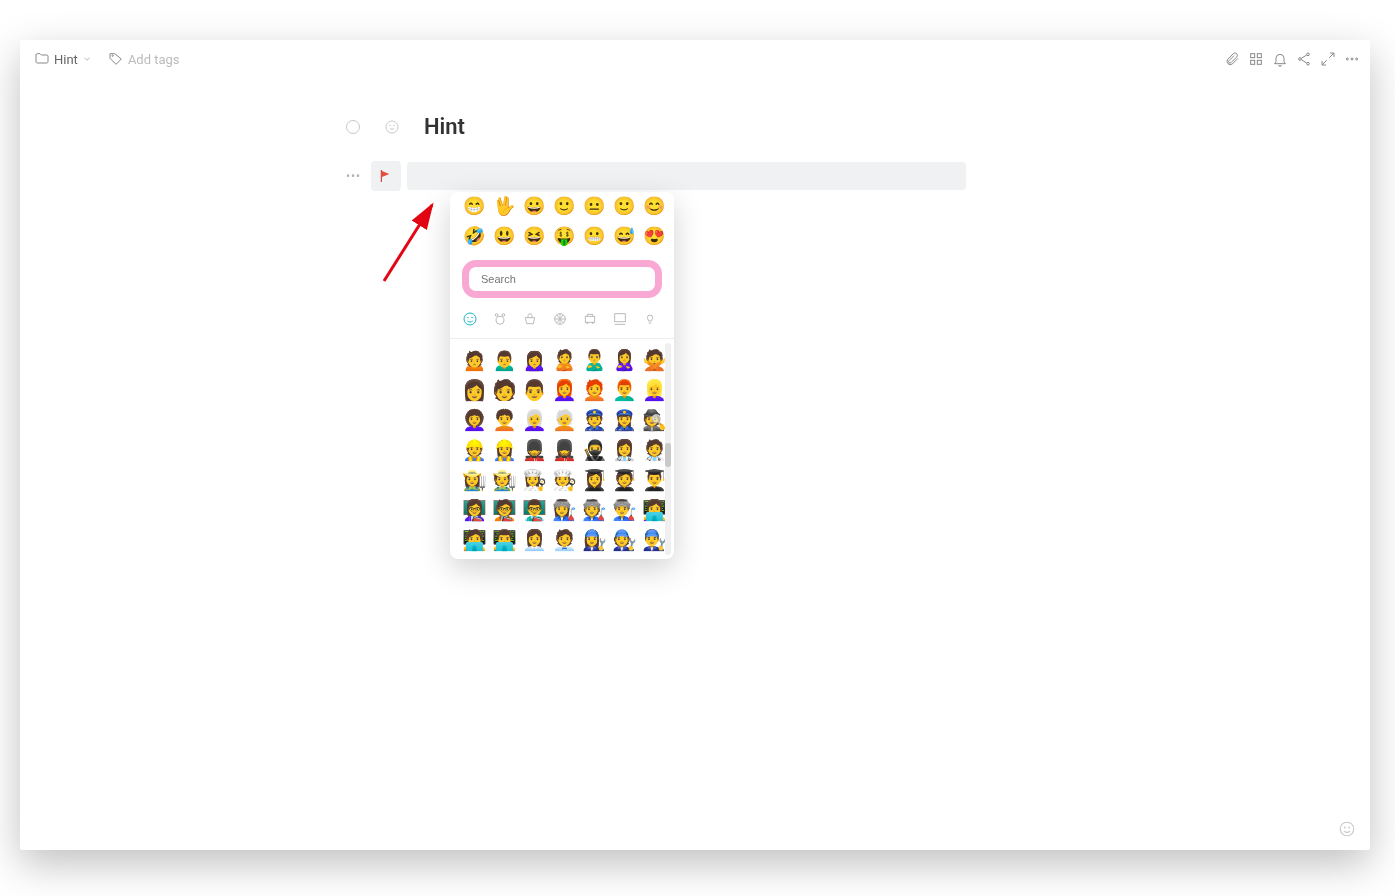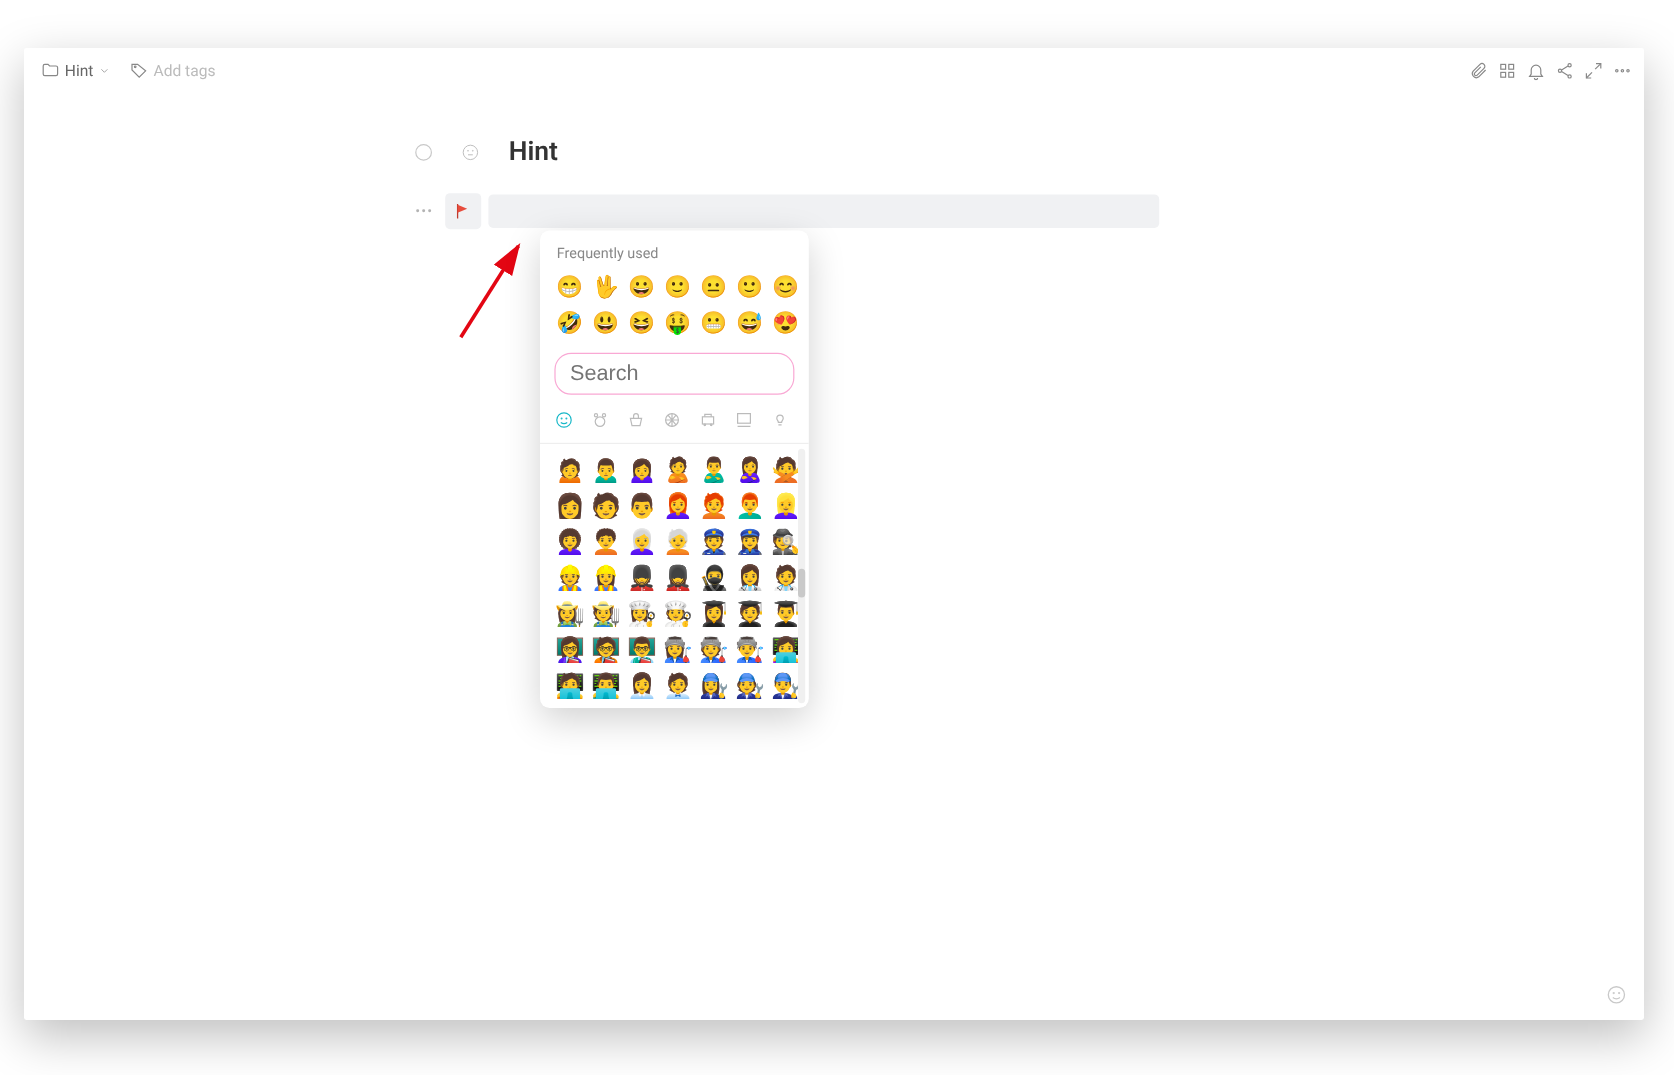--- a/index.html
+++ b/index.html
@@ -143,24 +143,24 @@
     font-size: 18px;
     cursor:pointer;
     user-select:none;
   }
 
   .picker-search {
     padding: 12px 12px 8px 12px;
   }
   .picker-search input {
     width: 100%;
-    border: 1px solid #f9a8d4;
+    border: 7px solid #f9a8d4;
     border-radius: 14px;
     padding: 6px 12px;
-    font-size: 18px;
+    font-size: 11px;
     color: #8b5cf6;
     outline: none;
   }
 
   .cat-tabs {
     display:flex;
     gap: 14px;
     padding: 4px 12px 10px 12px;
     border-bottom: 1px solid #eee;
   }
@@ -316,21 +316,20 @@
       <defs>
         <marker id="ah" markerWidth="10" markerHeight="10" refX="8" refY="3" orient="auto">
           <path d="M0,0 L9,3 L0,6 Z" fill="#e30613"></path>
         </marker>
       </defs>
       <line x1="6" y1="86" x2="54" y2="10" stroke="#e30613" stroke-width="3" marker-end="url(#ah)"></line>
     </svg>
   </div>
 
   <div class="picker">
-    <div class="picker-header">Frequently used</div>
     <div class="freq-grid" id="freq-grid">
         <span class="emoji-cell">😁</span>
         <span class="emoji-cell">🖖</span>
         <span class="emoji-cell">😀</span>
         <span class="emoji-cell">🙂</span>
         <span class="emoji-cell">😐</span>
         <span class="emoji-cell">🙂</span>
         <span class="emoji-cell">😊</span>
         <span class="emoji-cell">🤣</span>
         <span class="emoji-cell">😃</span>

